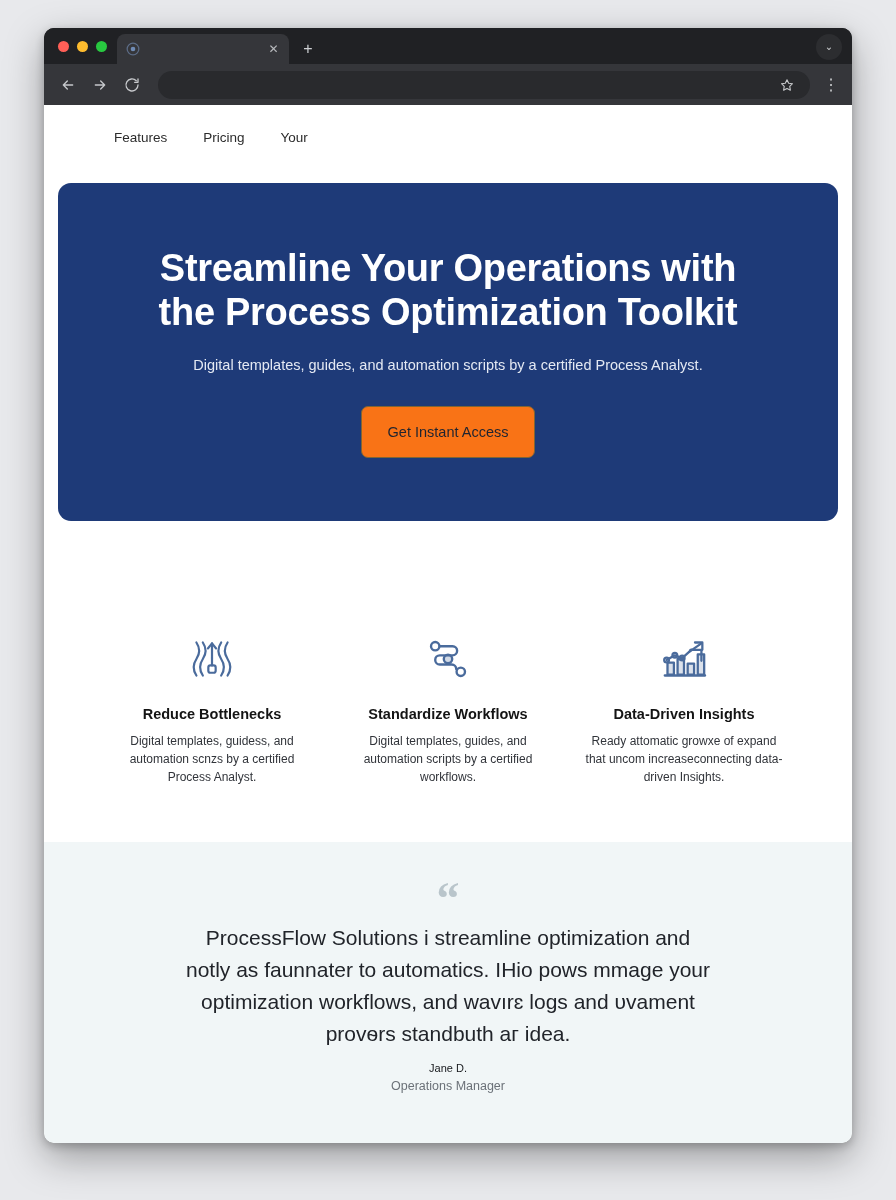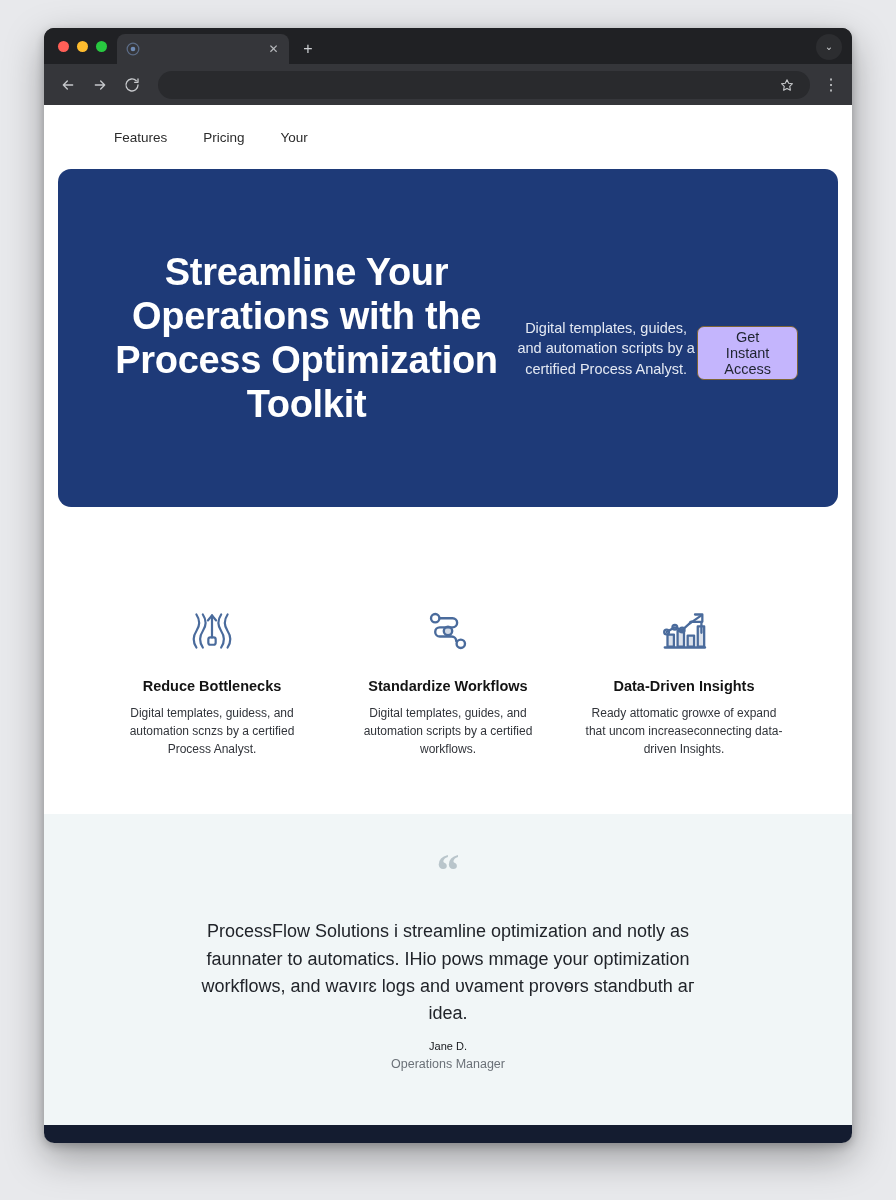--- a/index.html
+++ b/index.html
@@ -165,25 +165,26 @@
     white-space: pre-line;
   }
   .site-nav { display: flex; align-items: flex-end; gap: 36px; }
   .nav-link {
     font-size: 13.5px;
     color: #2c2c2c;
   }
 
   
   .hero {
-    margin: 0 14px;
+    margin: 14px 14px;
     height: 338px;
     background: #1e3a78;
     border-radius: 13px;
     display: flex;
+    flex-direction: column;
     align-items: center;
     justify-content: center;
     padding: 0 40px;
     text-align: center;
   }
   .hero-title {
     font-size: 38px;
     font-weight: bold;
     color: #ffffff;
     line-height: 1.16;
@@ -191,27 +192,27 @@
     max-width: 620px;
   }
   .hero-sub {
     margin-top: 21px;
     font-size: 14.5px;
     color: #e4e9f3;
     line-height: 1.4;
   }
   .hero-cta {
     margin-top: 30px;
-    background: #c4b5fd;
+    background: #f97316;
     color: #1f2430;
     border: 1px solid #7e6535;
     border-radius: 7px;
     font-size: 14.5px;
     font-family: "Liberation Sans", sans-serif;
-    padding: 2px 26px;
+    padding: 17px 26px;
     cursor: pointer;
   }
 
   
   .benefits {
     background: #ffffff;
     padding: 58px 52px 56px;
   }
   .section-title {
     text-align: center;
@@ -257,22 +258,22 @@
   }
   .quote-mark {
     font-size: 46px;
     color: #b9c5cb;
     font-family: "Liberation Serif", serif;
     font-weight: bold;
     line-height: 0.82;
     height: 36px;
   }
   .quote-text {
-    margin-top: 30px;
-    font-size: 18px;
+    margin-top: 6px;
+    font-size: 21px;
     color: #21242a;
     line-height: 1.52;
     max-width: 530px;
     margin-left: auto;
     margin-right: auto;
   }
   .quote-author {
     margin-top: 12px;
     font-size: 11px;
     font-weight: normal;

